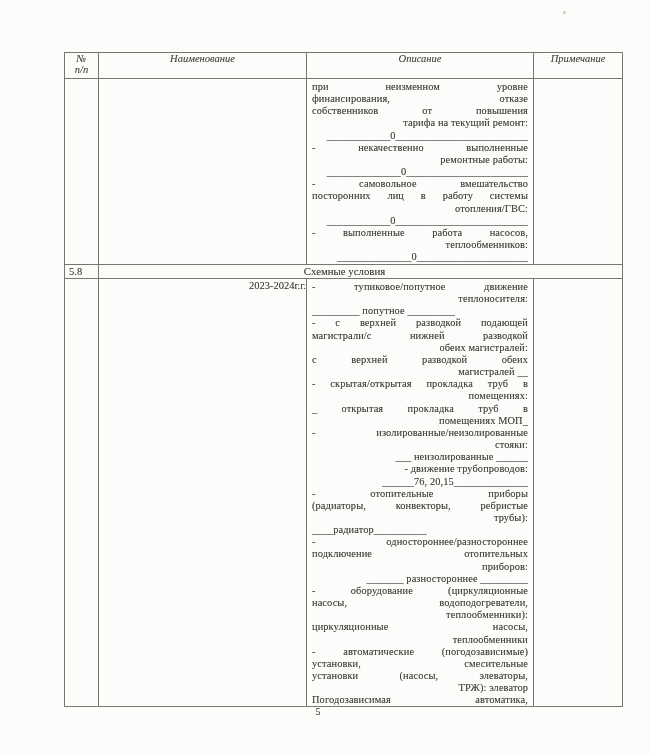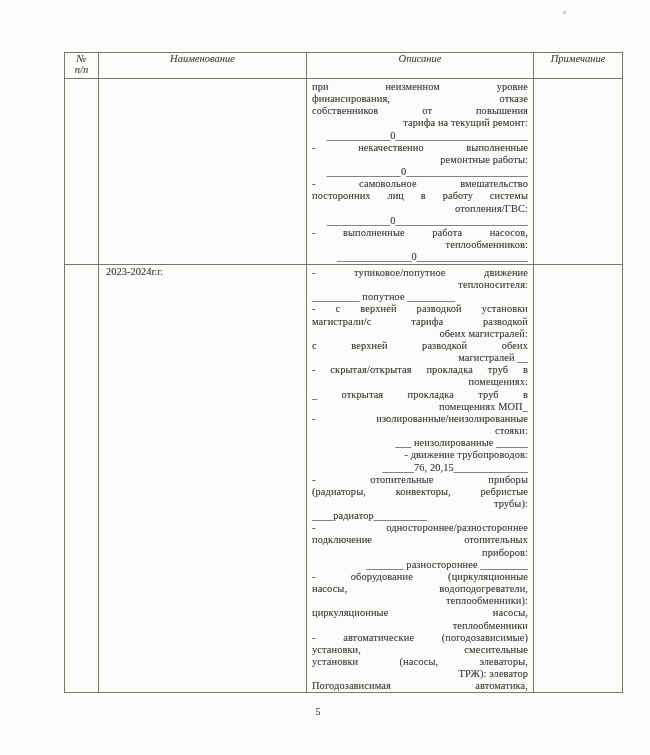--- a/index.html
+++ b/index.html
@@ -34,21 +34,21 @@
   .ln{line-height:12.15px;min-height:12.15px;}
   .ln.j{text-align:justify;text-align-last:justify;}
   .ln.c{text-align:left;}
   .ln.l{text-align:right;}
 
   td.num-cell{font-size:10.5px;padding:1px 0 0 4px;text-align:left;}
   td.section-title{
     text-align:center;font-size:10.8px;line-height:13px;
     padding-right:32px;vertical-align:middle;
   }
-  td.name-cell{font-size:10.5px;padding:1px 0 0 7px;}
+  td.name-cell{font-size:10.5px;padding:1px 0 0 7px;text-align:right;}
   td.empty-cell{}
 
   .page-number{
     position:absolute;left:0;top:706px;width:636px;
     text-align:center;font-size:10px;color:#45453f;
     text-shadow:0 0 .5px rgba(70,70,64,.4);
   }
 </style>
 </head>
 <body>
@@ -91,29 +91,33 @@
             <div class="ln j">- самовольное вмешательство</div>
             <div class="ln j">посторонних лиц в работу системы</div>
             <div class="ln l">отопления/ГВС:</div>
             <div class="ln l">____________0_________________________</div>
             <div class="ln j">- выполненные работа насосов,</div>
             <div class="ln l">теплообменников:</div>
             <div class="ln l">______________0_____________________</div>
           </td>
         <td class="empty-cell"></td>
       </tr>
+      <tr class="row-section">
+        <td class="num-cell">5.8</td>
+        <td class="section-title" colspan="3">Схемные условия</td>
+      </tr>
       <tr class="row-scheme">
         <td class="num-cell empty-cell"></td>
         <td class="name-cell">2023-2024г.г.</td>
         <td class="desc">
             <div class="ln j">- тупиковое/попутное движение</div>
             <div class="ln l">теплоносителя:</div>
             <div class="ln c">_________ попутное _________</div>
-            <div class="ln j">- с верхней разводкой установки</div>
-            <div class="ln j">магистрали/с тарифа разводкой</div>
+            <div class="ln j">- с верхней разводкой подающей</div>
+            <div class="ln j">магистрали/с нижней разводкой</div>
             <div class="ln l">обеих магистралей:</div>
             <div class="ln j">с верхней разводкой обеих</div>
             <div class="ln l">магистралей __</div>
             <div class="ln j">- скрытая/открытая прокладка труб в</div>
             <div class="ln l">помещениях:</div>
             <div class="ln j">_ открытая прокладка труб в</div>
             <div class="ln l">помещениях МОП_</div>
             <div class="ln j">- изолированные/неизолированные</div>
             <div class="ln l">стояки:</div>
             <div class="ln l">___ неизолированные ______</div>

